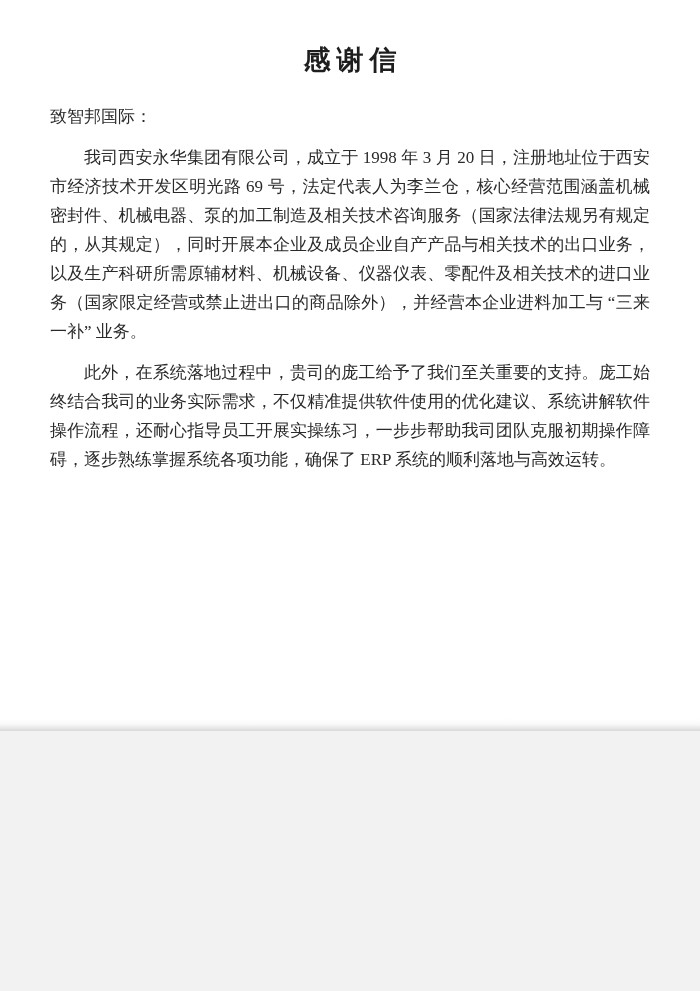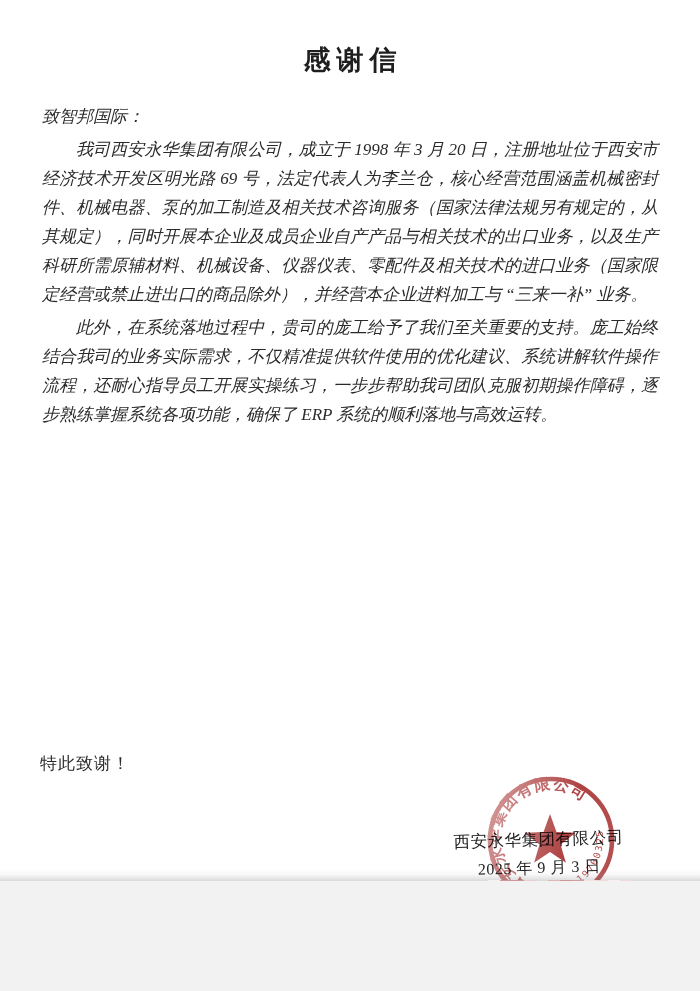--- a/index.html
+++ b/index.html
@@ -3,21 +3,21 @@
 <meta charset="utf-8">
 <style>
   html,body{margin:0;padding:0;}
   body{
     width:700px;height:991px;
     background:#f2f2f2;
     font-family:"Liberation Serif","DejaVu Serif",serif;
   }
   .page{
     position:relative;
-    width:700px;height:881px;
+    width:700px;height:731px;
     background:#ffffff;
     overflow:hidden;
     color:#2a2a2a;
   }
   .page::after{ 
     content:"";
     position:absolute;left:0;bottom:0;width:100%;height:12px;
     background:linear-gradient(to top, rgba(130,130,130,.30), rgba(190,190,190,.10) 55%, rgba(255,255,255,0));
     pointer-events:none;
   }
@@ -31,21 +31,21 @@
     color:#1e1e1e;
   }
   .body-text{
     margin:24px 38px 0 38px;
     font-size:17px;
     line-height:29px;
     text-align:justify;
     color:#2a2a2a;
   }
   .salutation{ margin-bottom:0; }
-  .body-text p{ margin:4px;font-style:italic; }
+  .body-text p{ margin:12px; }
   .body-text p.indent{ text-indent:2em; }
   .closing{
     position:absolute;
     left:40px; top:752px;
     font-size:17px;
     letter-spacing:1px;
   }
   .signature{
     position:absolute;
     right:76px; top:829px;

